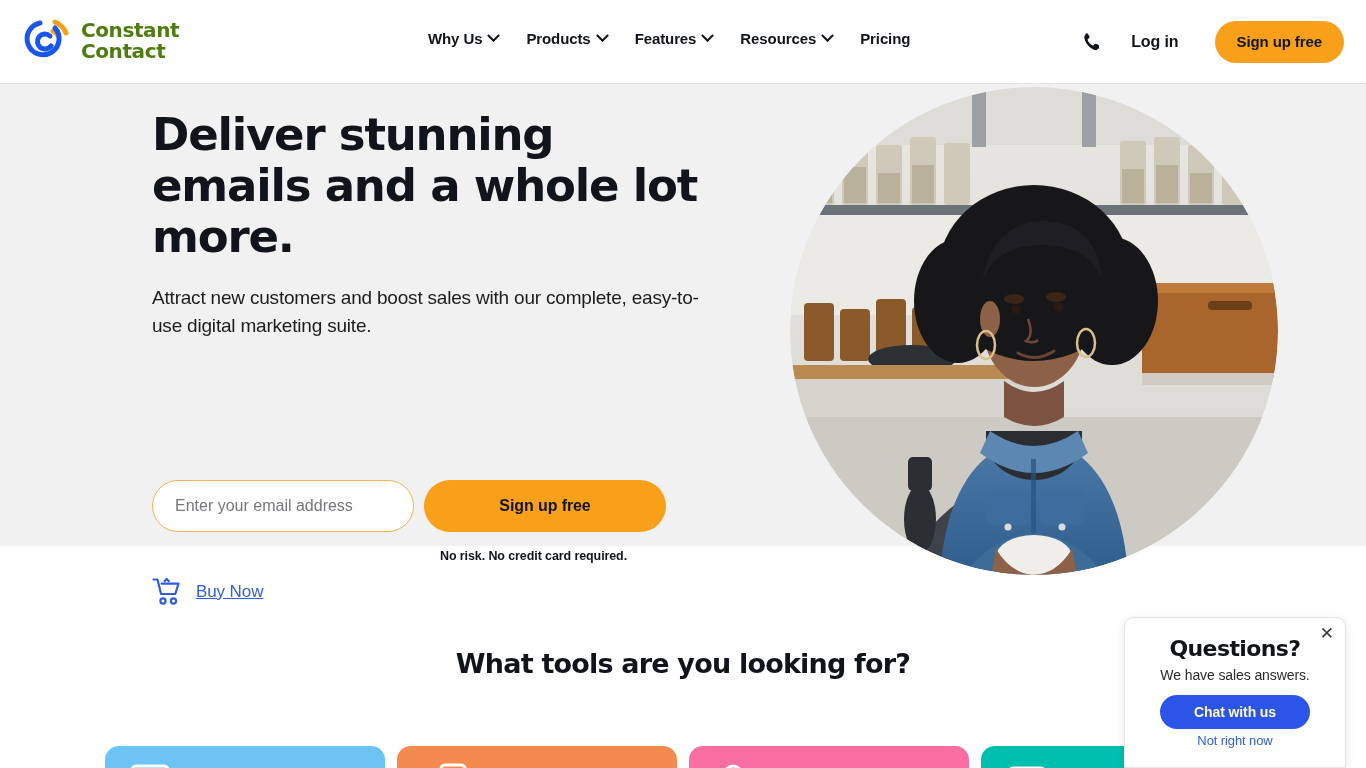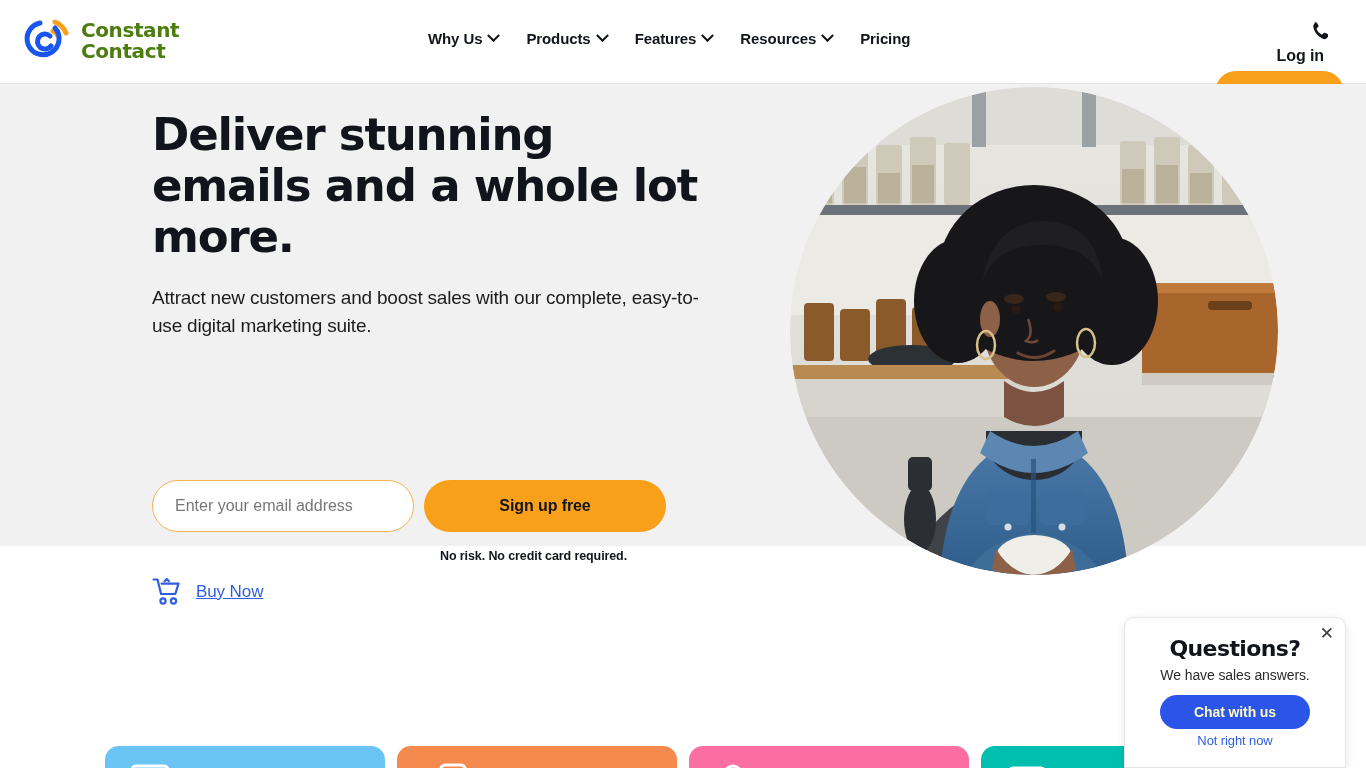--- a/index.html
+++ b/index.html
@@ -43,21 +43,21 @@
     cursor:pointer; white-space:nowrap; letter-spacing:-0.1px;
   }
   .chev {
     width:9px; height:9px; display:inline-block;
     border-right:2px solid #11151b; border-bottom:2px solid #11151b;
     transform:rotate(45deg) translate(-2px,-2px);
   }
 
   .header-right {
     position:absolute; right:22px; top:21px;
-    display:flex; align-items:flex-end; gap:6px;flex-direction:column;
+    display:flex; align-items:center; gap:16px;
   }
   .phone-icon { width:18px; height:20px; margin-right:16px; display:block; }
   .login-link {
     font-size:16px; font-weight:bold; color:#11151b;
     cursor:pointer; margin-right:20px; letter-spacing:-0.1px;
   }
   .signup-btn {
     background:#f9a01b; color:#11151b;
     font-size:15px; font-weight:bold;
     border:none; border-radius:22px;
@@ -338,20 +338,21 @@
           <circle cx="268" cy="220" r="4.5" fill="#2a1b12"></circle>
           <path d="M238 232 q6 16 -2 22 q8 3 12 -1" fill="none" stroke="#6f4936" stroke-width="2.5"></path>
           <path d="M228 266 q18 10 36 -2" fill="none" stroke="#6b4434" stroke-width="3" stroke-linecap="round"></path>
           <ellipse cx="196" cy="258" rx="9" ry="14" fill="none" stroke="#d9c08a" stroke-width="2.5"></ellipse>
           <ellipse cx="296" cy="256" rx="9" ry="14" fill="none" stroke="#d9c08a" stroke-width="2.5"></ellipse>
         </g>
       </svg>
     </div>
   </section>
 
+  <h2 class="tools-title">What tools are you looking for?</h2>
 
   <div class="tools-cards">
     <div class="tool-card" style="background:#6cc4f5">
       <svg class="card-icon" viewBox="0 0 46 36">
         <rect x="3" y="6" width="36" height="26" rx="4" fill="none" stroke="#ffffff" stroke-width="3"></rect>
       </svg>
     </div>
     <div class="tool-card" style="background:#f58a4e">
       <svg class="card-icon" viewBox="0 0 46 36">
         <rect x="2" y="10" width="18" height="22" rx="3" fill="none" stroke="#ffffff" stroke-width="3"></rect>

